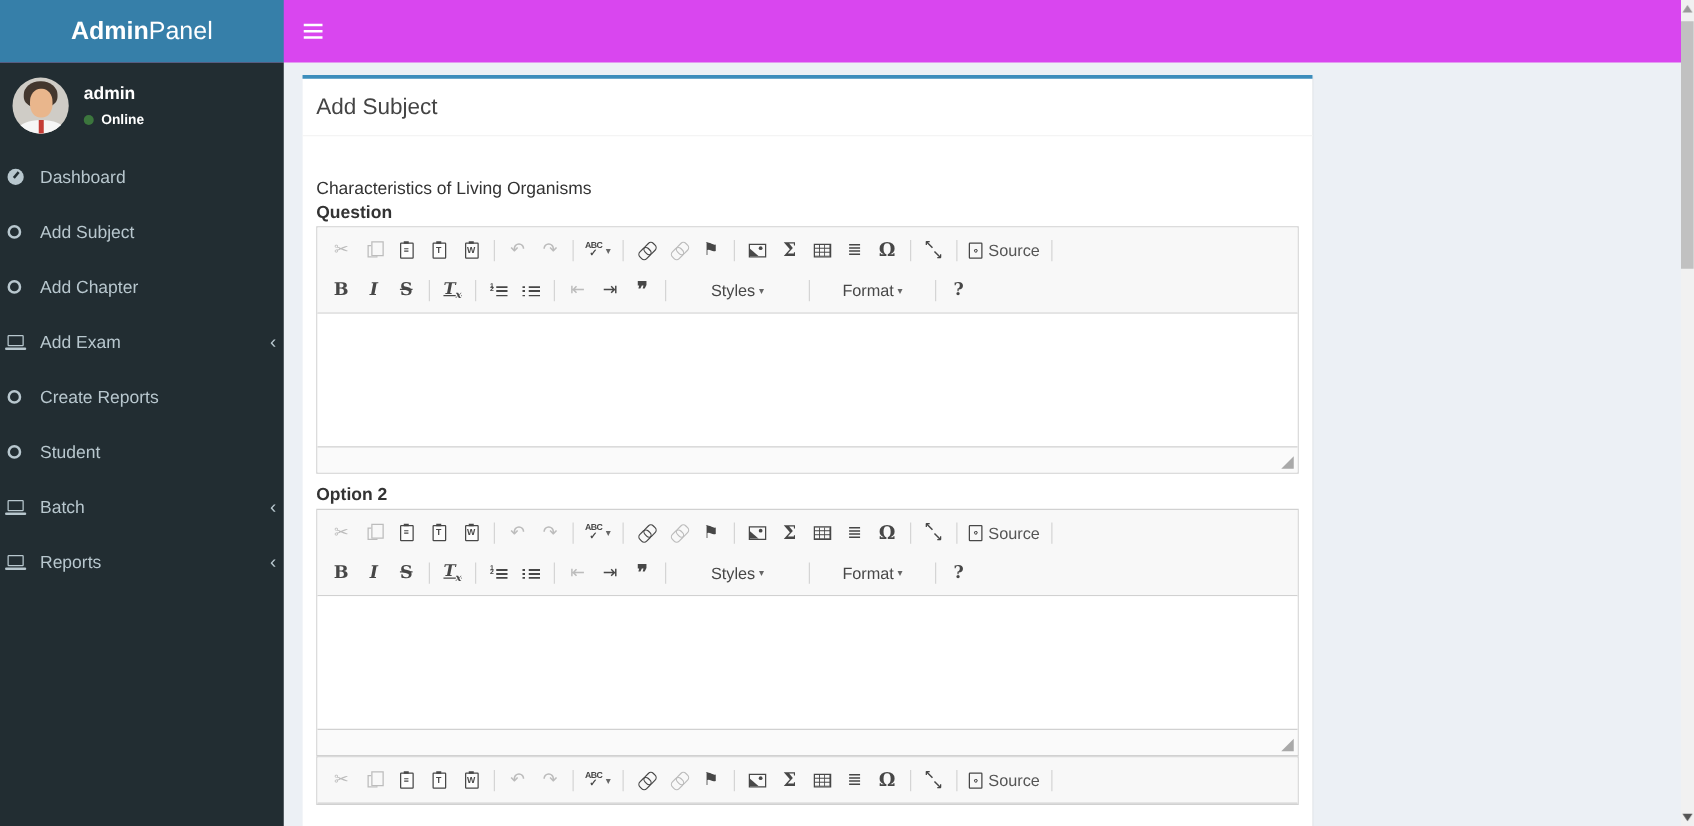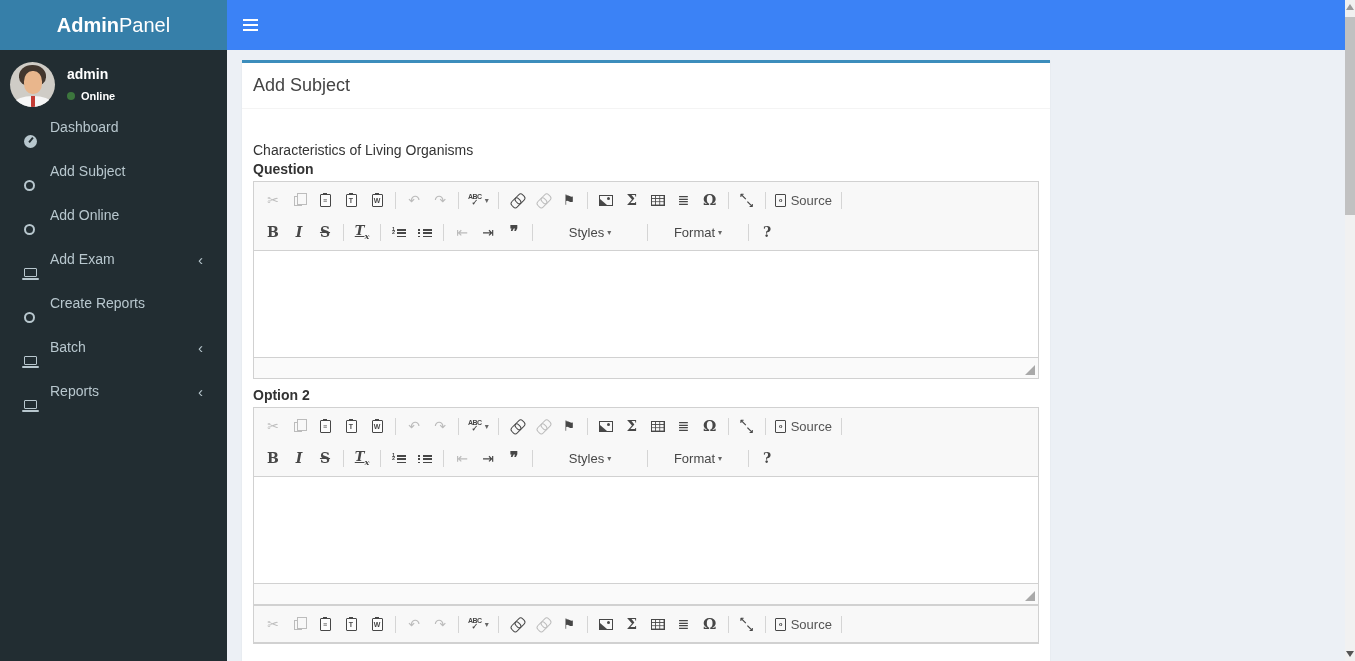--- a/index.html
+++ b/index.html
@@ -1,20 +1,20 @@
 <!DOCTYPE html>
 <html><head>
 <meta charset="utf-8">
 <style>
   * { margin:0; padding:0; box-sizing:border-box; }
   html,body { width:1355px; height:661px; overflow:hidden;
     font-family:"Liberation Sans", sans-serif; background:#ecf0f5; }
 
   
-  .navbar { position:relative; height:50px; background:#3b82f6; }
+  .navbar { position:relative; height:50px; background:#d946ef; }
   .brand { position:absolute; left:0; top:0; width:227px; height:50px;
     background:#367fa9; color:#fff; font-size:20px; line-height:50px; text-align:center; }
   .brand b { font-weight:700; } .brand i { font-style:normal; font-weight:300; }
   .hamburger { position:absolute; left:227px; top:0; width:46px; height:50px;
     display:flex; align-items:center; justify-content:center; cursor:pointer; }
   .hamburger span { display:block; width:15px; height:2px; background:#fff;
     box-shadow:0 5px 0 #fff, 0 -5px 0 #fff; }
 
   
   .avatar { position:relative; border-radius:50%; overflow:hidden; background:#cfccc6; display:block; }
@@ -26,21 +26,21 @@
   
   .sidebar { position:absolute; left:0; top:50px; width:227px; height:611px; background:#222d32; }
   .user-panel { display:flex; padding:12px 10px; gap:12px; }
   .user-panel .avatar { width:45px; height:45px; flex:0 0 45px; }
   .user-name { color:#fff; font-weight:700; font-size:14px; margin-top:4px; }
   .user-status { display:flex; align-items:center; gap:6px; margin-top:8px;
     color:#fff; font-size:11px; font-weight:700; }
   .status-dot { width:8px; height:8px; border-radius:50%; background:#3c763d; }
   .nav-header { background:#1a2226; color:#4b646f; font-size:12px; padding:10px 15px; }
   .menu { list-style:none; }
-  .menu li { display:flex; height:44px; padding:0 24px;
+  .menu li { display:flex; align-items:center; height:44px; padding:0 6px;
     color:#b8c7ce; font-size:14px; cursor:pointer; }
   .menu .mi-ic { width:26px; display:inline-flex; align-items:center; color:#b8c7ce; }
   .menu .chev { margin-left:auto; font-size:15px; color:#b8c7ce; }
   .i-dash { width:13px; height:13px; border-radius:50%; background:currentColor; position:relative; }
   .i-dash::after { content:""; position:absolute; left:6px; top:2px; width:2px; height:6px;
     background:#222d32; transform:rotate(40deg); }
   .i-circle { width:11px; height:11px; border:2px solid currentColor; border-radius:50%; }
   .i-laptop { width:13px; height:9px; border:1.5px solid currentColor; border-radius:1px; position:relative; margin-bottom:2px; }
   .i-laptop::after { content:""; position:absolute; left:-3px; right:-3px; bottom:-4px; height:2px;
     background:currentColor; border-radius:1px; }
@@ -175,34 +175,40 @@
       <li>
         <span class="mi-ic">
           <span class="i-circle"></span>
         </span>
         <span>Add Subject</span>
       </li>
       <li>
         <span class="mi-ic">
           <span class="i-circle"></span>
         </span>
-        <span>Add Online</span>
+        <span>Add Chapter</span>
       </li>
       <li>
         <span class="mi-ic">
           <span class="i-laptop"></span>
         </span>
         <span>Add Exam</span>
         <span class="chev">‹</span>
       </li>
       <li>
         <span class="mi-ic">
           <span class="i-circle"></span>
         </span>
         <span>Create Reports</span>
+      </li>
+      <li>
+        <span class="mi-ic">
+          <span class="i-circle"></span>
+        </span>
+        <span>Student</span>
       </li>
       <li>
         <span class="mi-ic">
           <span class="i-laptop"></span>
         </span>
         <span>Batch</span>
         <span class="chev">‹</span>
       </li>
       <li>
         <span class="mi-ic">

